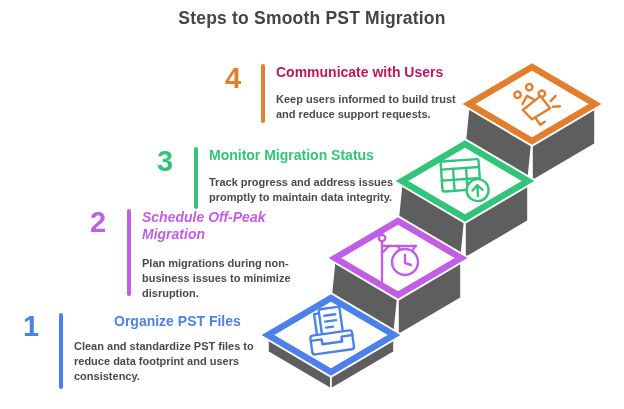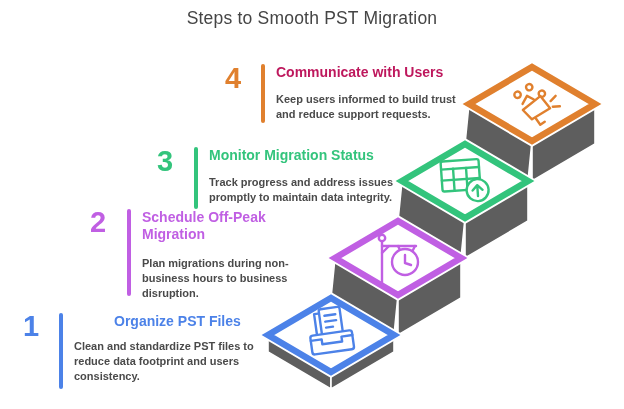--- a/index.html
+++ b/index.html
@@ -3,21 +3,21 @@
 <meta charset="utf-8">
 <style>
   html,body{margin:0;padding:0;}
   body{
     width:624px;height:409px;position:relative;background:#ffffff;
     font-family:"Liberation Sans", sans-serif;overflow:hidden;
     -webkit-font-smoothing:antialiased;
   }
   .title{
     position:absolute;left:0;top:8px;width:624px;text-align:center;
-    font-size:17.5px;font-weight:400;color:#454545;letter-spacing:.2px;
+    font-size:17.5px;font-weight:700;color:#454545;letter-spacing:.2px;
   }
   .step-number{
     position:absolute;width:30px;text-align:center;
     font-size:29px;font-weight:700;line-height:1;
   }
   .step-bar{
     position:absolute;width:4px;border-radius:2px;
   }
   .step-heading{
     position:absolute;font-size:14px;font-weight:700;line-height:17px;
@@ -45,24 +45,24 @@
 and reduce support requests.</div>
 
 <div class="step-number" style="left: 150px; top: 147px; color: rgb(51, 196, 124);">3</div>
 <div class="step-bar" style="left: 194px; top: 147px; height: 62px; background-color: rgb(51, 196, 124);"></div>
 <div class="step-heading" style="left: 209px; top: 147px; color: rgb(51, 196, 124);">Monitor Migration Status</div>
 <div class="step-desc" style="left:209px;top:175px;width:215px;">Track progress and address issues
 promptly to maintain data integrity.</div>
 
 <div class="step-number" style="left: 83px; top: 208px; color: rgb(192, 95, 227);">2</div>
 <div class="step-bar" style="left: 127px; top: 209px; height: 87px; background-color: rgb(192, 95, 227);"></div>
-<div class="step-heading" style="left: 142px; top: 209px; color: rgb(192, 95, 227);">Schedule Off-Peak
+<div class="step-heading" style="left: 142px; top: 209px; color: rgb(192, 95, 227); font-style: italic;">Schedule Off-Peak
 Migration</div>
 <div class="step-desc" style="left:142px;top:256px;width:180px;">Plan migrations during non-
-business hours to business
+business issues to minimize
 disruption.</div>
 
 <div class="step-number" style="left: 16px; top: 312px; color: rgb(76, 130, 232);">1</div>
 <div class="step-bar" style="left: 59px; top: 313px; height: 76px; background-color: rgb(76, 130, 232);"></div>
 <div class="step-heading" style="left: 74px; top: 313px; color: rgb(76, 130, 232); margin-left: 40px;">Organize PST Files</div>
 <div class="step-desc" style="left:74px;top:339px;width:215px;">Clean and standardize PST files to
 reduce data footprint and users
 consistency.</div>
 
 <svg class="stairs" width="624" height="409" viewBox="0 0 624 409">

